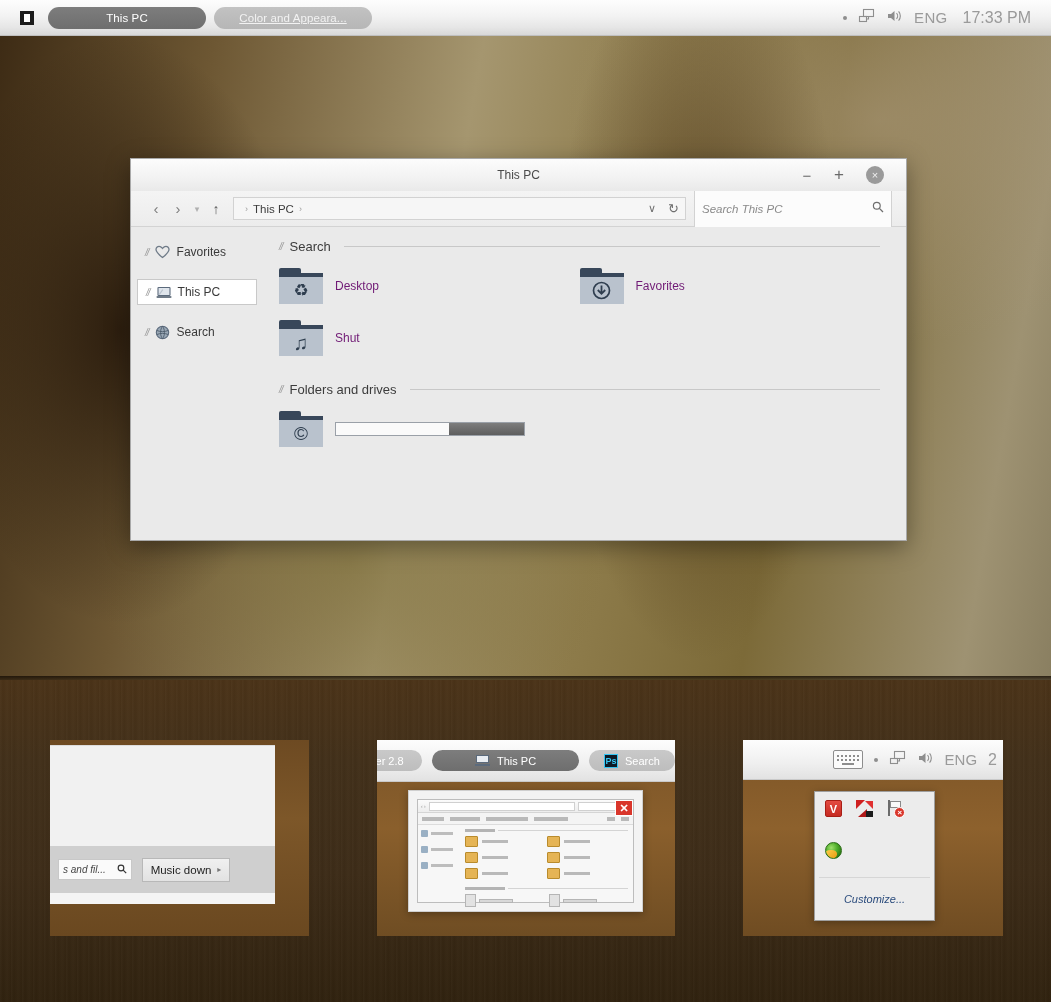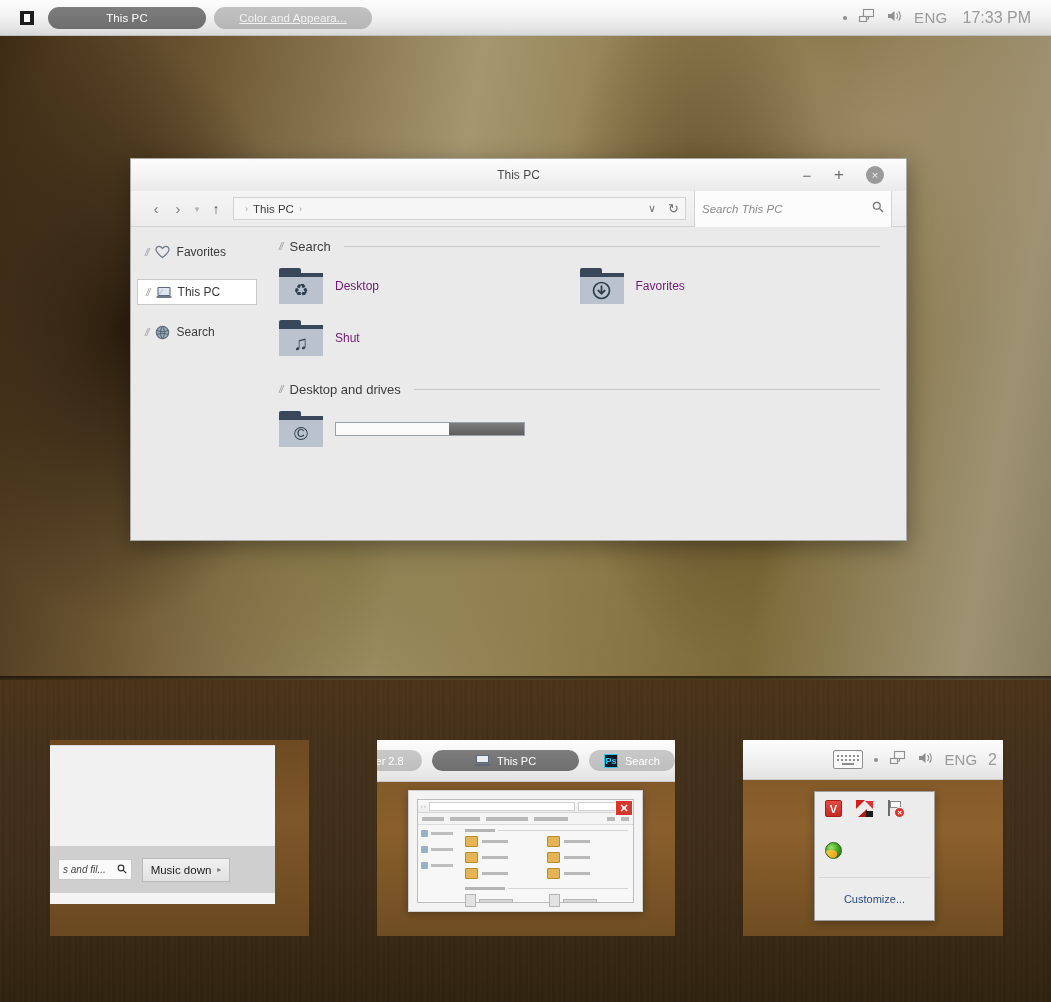--- a/index.html
+++ b/index.html
@@ -250,21 +250,21 @@
   .kbd-row { display:flex; gap:2px; justify-content:center; }
   .kbd-key { width:2px; height:2px; background:#8d8d8d; }
   .kbd-space { width:12px; height:2px; background:#8d8d8d; }
   #p3 .popup {
     position:absolute; left:71px; top:51px; width:121px; height:130px;
     background:#ececec; border:1px solid #9f9f9f; box-shadow:0 2px 8px rgba(0,0,0,0.3);
   }
   #p3 .pop-icons { padding: 8px 10px 4px 10px; display:flex; flex-wrap:wrap; gap: 10px 14px; height: 85px;}
   #p3 .pop-sep { height:1px; background:#d6d6d6; margin: 0 4px;}
   #p3 .pop-foot { height: 42px; display:flex; align-items:center; justify-content:center;
-                  font-size:11px; color:#2a4b7c; }
+                  font-size:11px; color:#2a4b7c;font-style:italic; }
   .tray-ic { width:17px; height:17px; position:relative; flex:none;}
   .ic-v { background: linear-gradient(180deg,#e34b42,#c62b22); border-radius:2px; color:#fff;
           font-size:11px; font-weight:bold; display:flex;align-items:center;justify-content:center;
           border:1px solid #a81e16;}
   .ic-k { overflow:hidden; }
   .ic-k .r1 { position:absolute; left:0; top:0; width:0;height:0;
               border-left: 9px solid #cf1f1f; border-bottom: 9px solid transparent;}
   .ic-k .r2 { position:absolute; right:0; top:1px; width:0;height:0;
               border-right: 8px solid #e03030; border-bottom: 8px solid transparent;}
   .ic-k .r3 { position:absolute; left:2px; bottom:0; width:0;height:0;
@@ -434,21 +434,21 @@
               <div class="body"></div>
               <div class="band"></div>
             <div class="glyph" style="font-size:20px">♫</div>
           </div>
           <span class="lbl">Shut</span>
         </div>
       </div>
 
       <div class="group-head" style="margin-top:10px">
         <span class="gh-slash">//</span>
-        <span class="gh-label">Desktop and drives</span>
+        <span class="gh-label">Folders and drives</span>
         <span class="gh-line"></span>
       </div>
 
       <div class="tile" style="width:100%">
         <div class="folder">
           <div class="tab"></div>
             <div class="body"></div>
             <div class="band"></div>
           <div class="glyph" style="font-size:19px">©</div>
         </div>

